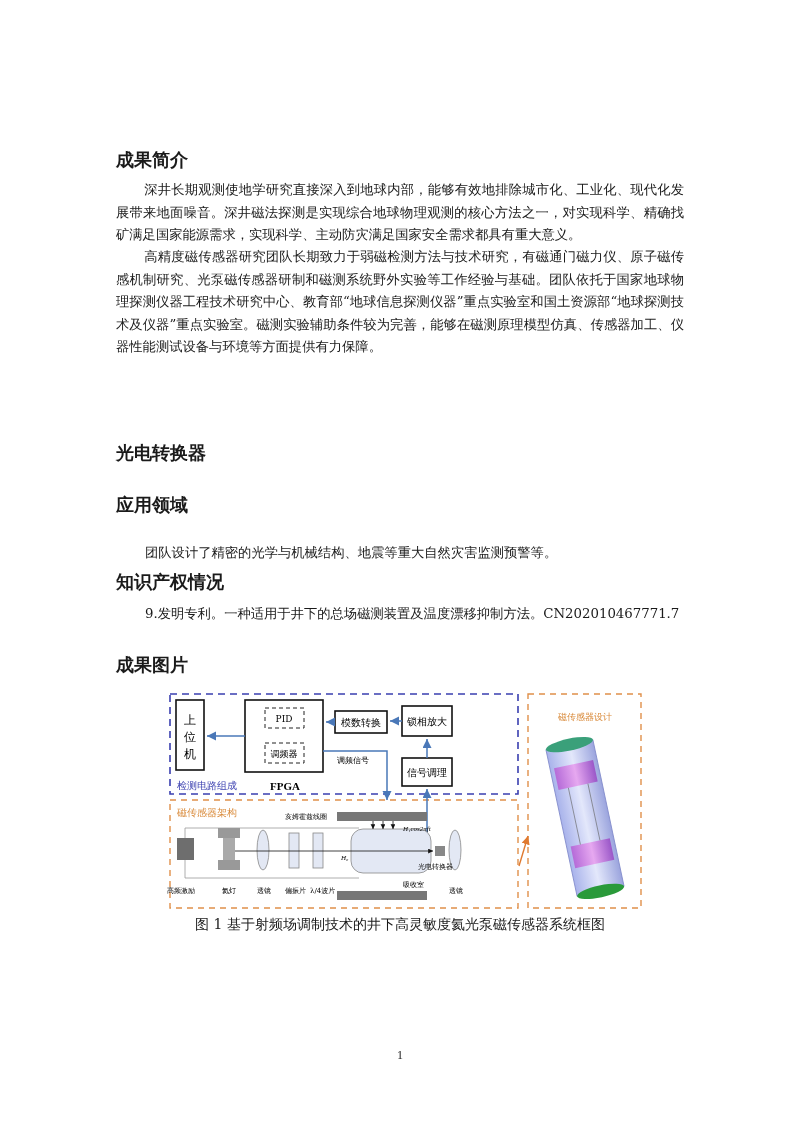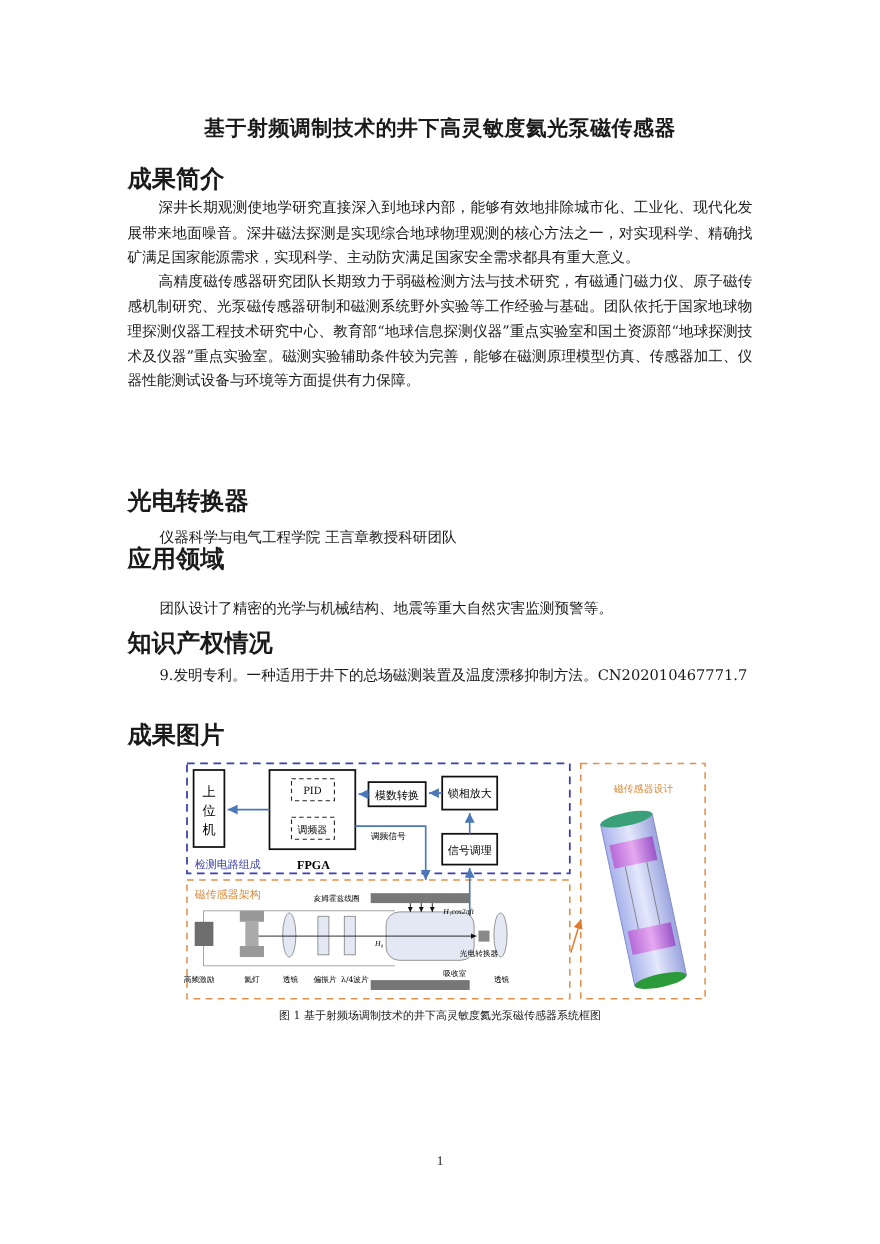--- a/index.html
+++ b/index.html
@@ -1,39 +1,37 @@
 <!DOCTYPE html>
 <html><head>
 <meta charset="utf-8">
 <style>
   html,body{margin:0;padding:0;background:#fff;}
   body{width:800px;height:1131px;position:relative;overflow:hidden;color:#1a1a1a;}
   .page{position:absolute;left:0;top:0;width:800px;height:1131px;}
   .title{position:absolute;left:0;width:800px;top:104px;text-align:center;font-family:"DejaVu Sans","Liberation Sans",sans-serif;font-size:19px;font-weight:bold;letter-spacing:0.5px;}
-  .h{position:absolute;left:116px;font-family:Liberation Serif, serif;font-size:22px;font-weight:bold;}
+  .h{position:absolute;left:116px;font-family:Liberation Serif, serif;font-size:18px;font-weight:bold;}
   .p{position:absolute;left:116px;width:568px;font-family:"DejaVu Serif","Liberation Serif",serif;font-size:13.3px;line-height:22.6px;text-align:justify;}
   .p .ind{display:inline-block;width:28px;}
   .line{position:absolute;left:145px;font-family:"DejaVu Serif","Liberation Serif",serif;font-size:13.3px;white-space:nowrap;}
   .fig{position:absolute;left:165px;top:688px;width:480px;height:226px;}
-  .caption{position:absolute;left:0;width:800px;top:916px;text-align:center;font-family:"DejaVu Serif","Liberation Serif",serif;font-size:10px;}
+  .caption{position:absolute;left:0;width:800px;top:916px;text-align:center;font-family:"DejaVu Serif","Liberation Serif",serif;font-size:14px;}
   .pagenum{position:absolute;left:0;width:800px;top:1048px;text-align:center;font-family:"Liberation Serif",serif;font-size:12px;}
   .dtxt{font-family:"DejaVu Serif","Liberation Serif",serif;}
 </style>
 </head>
 <body>
 
 <div class="page">
-  <div class="title">基于射频调制技术的井下高灵敏度氦光泵磁传感器</div>
 
   <div class="h" style="top:148px;">成果简介</div>
   <div class="p" style="top:179px;"><span class="ind"></span><span>深井长期观测使地学研究直接深入到地球内部，能够有效地排除城市化、工业化、现代化发展带来地面噪音。深井磁法探测是实现综合地球物理观测的核心方法之一，对实现科学、精确找矿满足国家能源需求，实现科学、主动防灾满足国家安全需求都具有重大意义。</span></div>
   <div class="p" style="top:246px;"><span class="ind"></span><span>高精度磁传感器研究团队长期致力于弱磁检测方法与技术研究，有磁通门磁力仪、原子磁传感机制研究、光泵磁传感器研制和磁测系统野外实验等工作经验与基础。团队依托于国家地球物理探测仪器工程技术研究中心、教育部“地球信息探测仪器”重点实验室和国土资源部“地球探测技术及仪器”重点实验室。磁测实验辅助条件较为完善，能够在磁测原理模型仿真、传感器加工、仪器性能测试设备与环境等方面提供有力保障。</span></div>
 
   <div class="h" style="top:441px;">光电转换器</div>
-  <div class="line" style="top:480px;">仪器科学与电气工程学院  王言章教授科研团队</div>
 
   <div class="h" style="top:477px;margin-top:16px;">应用领域</div>
   <div class="line" style="top:544px;">团队设计了精密的光学与机械结构、地震等重大自然灾害监测预警等。</div>
 
   <div class="h" style="top:570px;">知识产权情况</div>
   <div class="line" style="top:605px;">9.发明专利。一种适用于井下的总场磁测装置及温度漂移抑制方法。CN202010467771.7</div>
 
   <div class="h" style="top:653px;">成果图片</div>
 
   <div class="fig">

